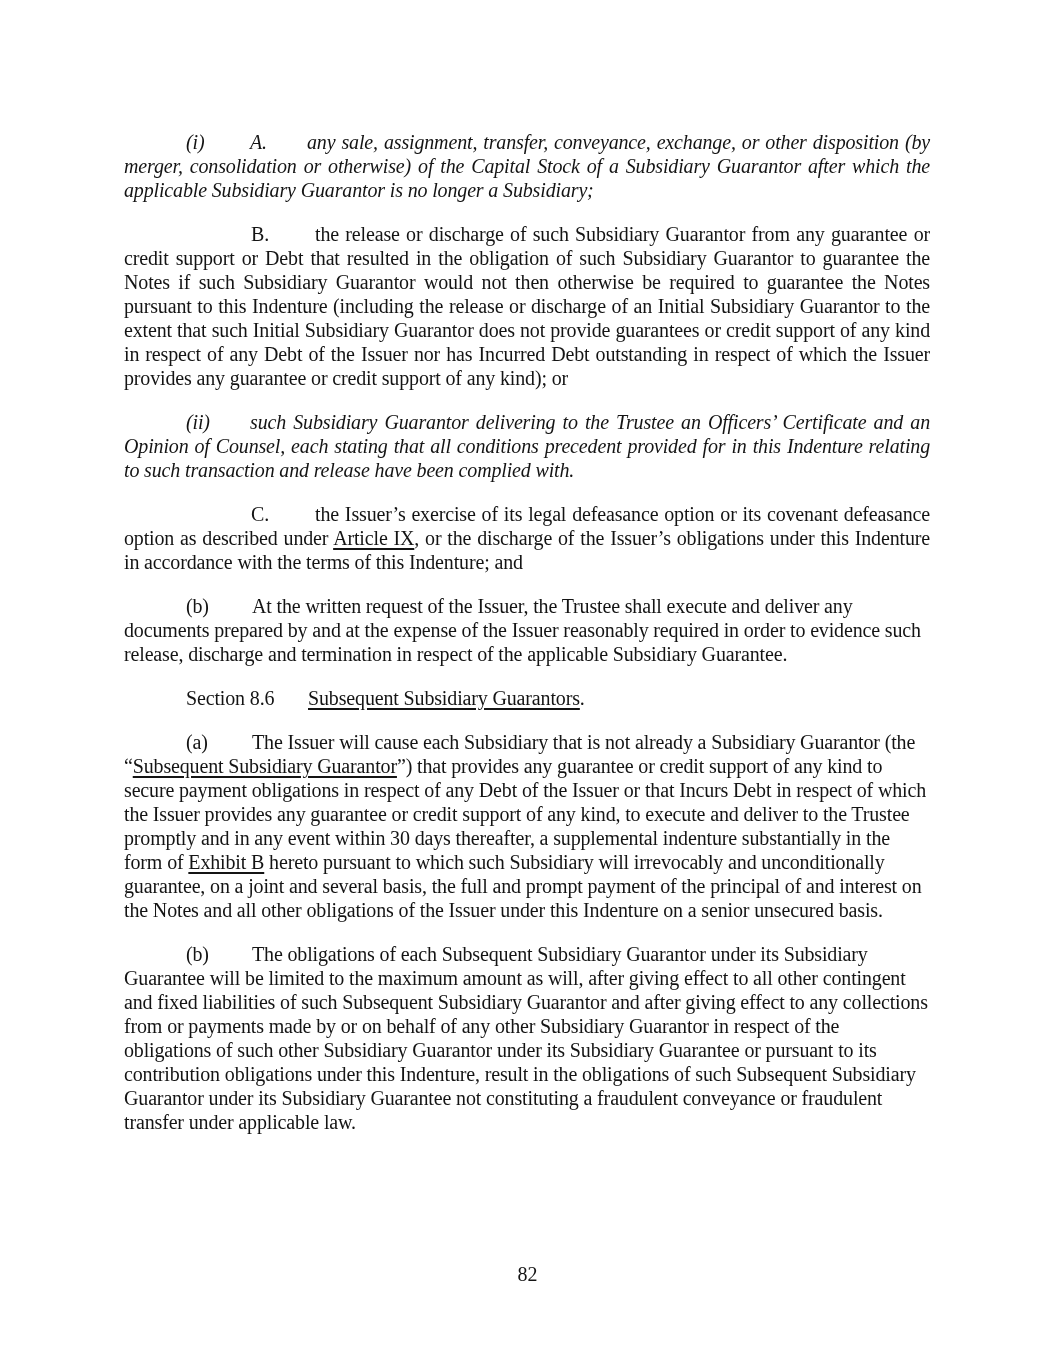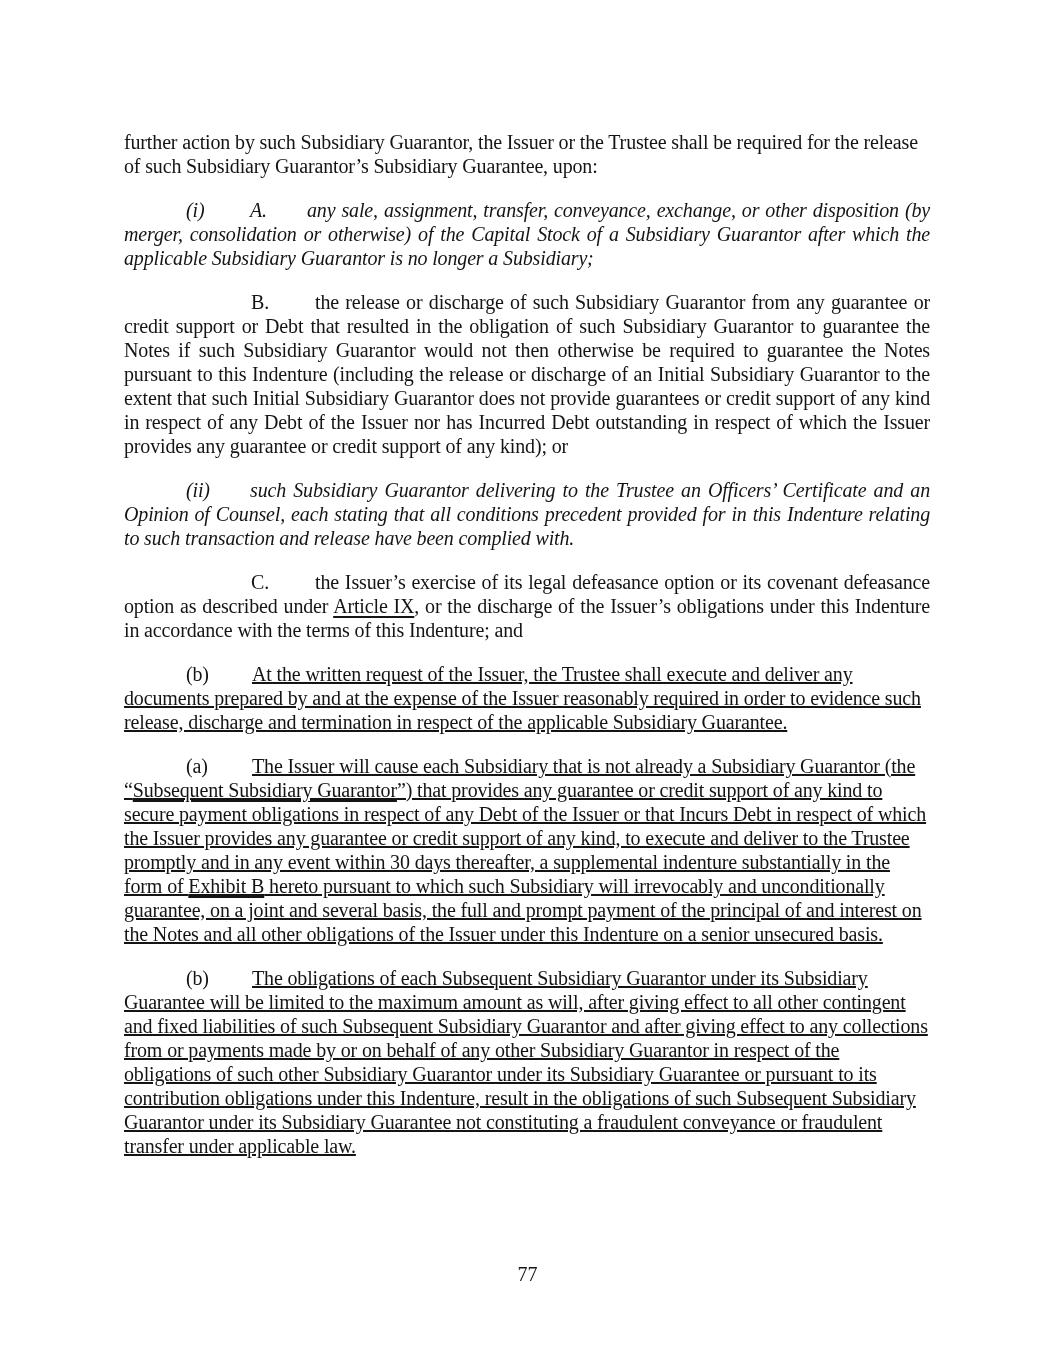--- a/index.html
+++ b/index.html
@@ -30,21 +30,21 @@
     margin: 0 0 20px 0;
     hyphens: none;
   }
   .align-justify { text-align: justify; }
   .align-left    { text-align: left; }
 
   
   .continuation     { margin-left: 0;    text-indent: 0; }
   .clause-roman     { margin-left: 62px; text-indent: 62px; font-style: italic; }
   .clause-letter    { margin-left: 62px; text-indent: 127px; }
-  .body-indent      { margin-left: 0;    text-indent: 62px; text-decoration: underline; }
+  .body-indent      { margin-left: 0;    text-indent: 62px; }
   .section-heading  { margin-left: 0;    text-indent: 62px; }
 
   .lbl { display: inline-block; text-indent: 0; }
   .clause-roman  .lbl { width: 64px; }
   .clause-roman  .lbl + .lbl { width: 57px; }
   .clause-letter .lbl { width: 64px; }
   .body-indent   .lbl { width: 66px; }
   .section-heading .lbl { width: 122px; }
 
   .u {
@@ -60,25 +60,25 @@
     text-align: center;
     font-size: 20px;
     line-height: 24px;
   }
 </style>
 </head>
 <body>
 
 <div class="page">
   <div class="content">
-      <p class="para continuation align-left"><span>further action by such Subsidiary Guarantor, the Issuer or the Trustee shall be required for the release of such Subsidiary Guarantor’s Subsidiary Guarantee, upon:</span></p>
       <p class="para clause-roman align-justify"><span class="lbl">(i)</span><span class="lbl">A.</span><span>any sale, assignment, transfer, conveyance, exchange, or other disposition (by merger, consolidation or otherwise) of the Capital Stock of a Subsidiary Guarantor after which the applicable Subsidiary Guarantor is no longer a Subsidiary;</span></p>
       <p class="para clause-letter align-justify"><span class="lbl">B.</span><span>the release or discharge of such Subsidiary Guarantor from any guarantee or credit support or Debt that resulted in the obligation of such Subsidiary Guarantor to guarantee the Notes if such Subsidiary Guarantor would not then otherwise be required to guarantee the Notes pursuant to this Indenture (including the release or discharge of an Initial Subsidiary Guarantor to the extent that such Initial Subsidiary Guarantor does not provide guarantees or credit support of any kind in respect of any Debt of the Issuer nor has Incurred Debt outstanding in respect of which the Issuer provides any guarantee or credit support of any kind); or</span></p>
       <p class="para clause-roman align-justify"><span class="lbl">(ii)</span><span>such Subsidiary Guarantor delivering to the Trustee an Officers’ Certificate and an Opinion of Counsel, each stating that all conditions precedent provided for in this Indenture relating to such transaction and release have been complied with.</span></p>
       <p class="para clause-letter align-justify"><span class="lbl">C.</span><span>the Issuer’s exercise of its legal defeasance option or its covenant defeasance option as described under </span><span class="u">Article IX</span><span>, or the discharge of the Issuer’s obligations under this Indenture in accordance with the terms of this Indenture; and</span></p>
       <p class="para body-indent align-left"><span class="lbl">(b)</span><span>At the written request of the Issuer, the Trustee shall execute and deliver any documents prepared by and at the expense of the Issuer reasonably required in order to evidence such release, discharge and termination in respect of the applicable Subsidiary Guarantee.</span></p>
+      <p class="para section-heading align-left"><span class="lbl">Section 8.6</span><span class="u">Subsequent Subsidiary Guarantors</span><span>.</span></p>
       <p class="para body-indent align-left"><span class="lbl">(a)</span><span>The Issuer will cause each Subsidiary that is not already a Subsidiary Guarantor (the “</span><span class="u">Subsequent Subsidiary Guarantor</span><span>”) that provides any guarantee or credit support of any kind to secure payment obligations in respect of any Debt of the Issuer or that Incurs Debt in respect of which the Issuer provides any guarantee or credit support of any kind, to execute and deliver to the Trustee promptly and in any event within 30 days thereafter, a supplemental indenture substantially in the form of </span><span class="u">Exhibit B</span><span> hereto pursuant to which such Subsidiary will irrevocably and unconditionally guarantee, on a joint and several basis, the full and prompt payment of the principal of and interest on the Notes and all other obligations of the Issuer under this Indenture on a senior unsecured basis.</span></p>
       <p class="para body-indent align-left"><span class="lbl">(b)</span><span>The obligations of each Subsequent Subsidiary Guarantor under its Subsidiary Guarantee will be limited to the maximum amount as will, after giving effect to all other contingent and fixed liabilities of such Subsequent Subsidiary Guarantor and after giving effect to any collections from or payments made by or on behalf of any other Subsidiary Guarantor in respect of the obligations of such other Subsidiary Guarantor under its Subsidiary Guarantee or pursuant to its contribution obligations under this Indenture, result in the obligations of such Subsequent Subsidiary Guarantor under its Subsidiary Guarantee not constituting a fraudulent conveyance or fraudulent transfer under applicable law.</span></p>
     </div>
   <div class="footer">
-    <span>77</span>
+    <span>82</span>
   </div>
 </div>
 
 </body></html>

